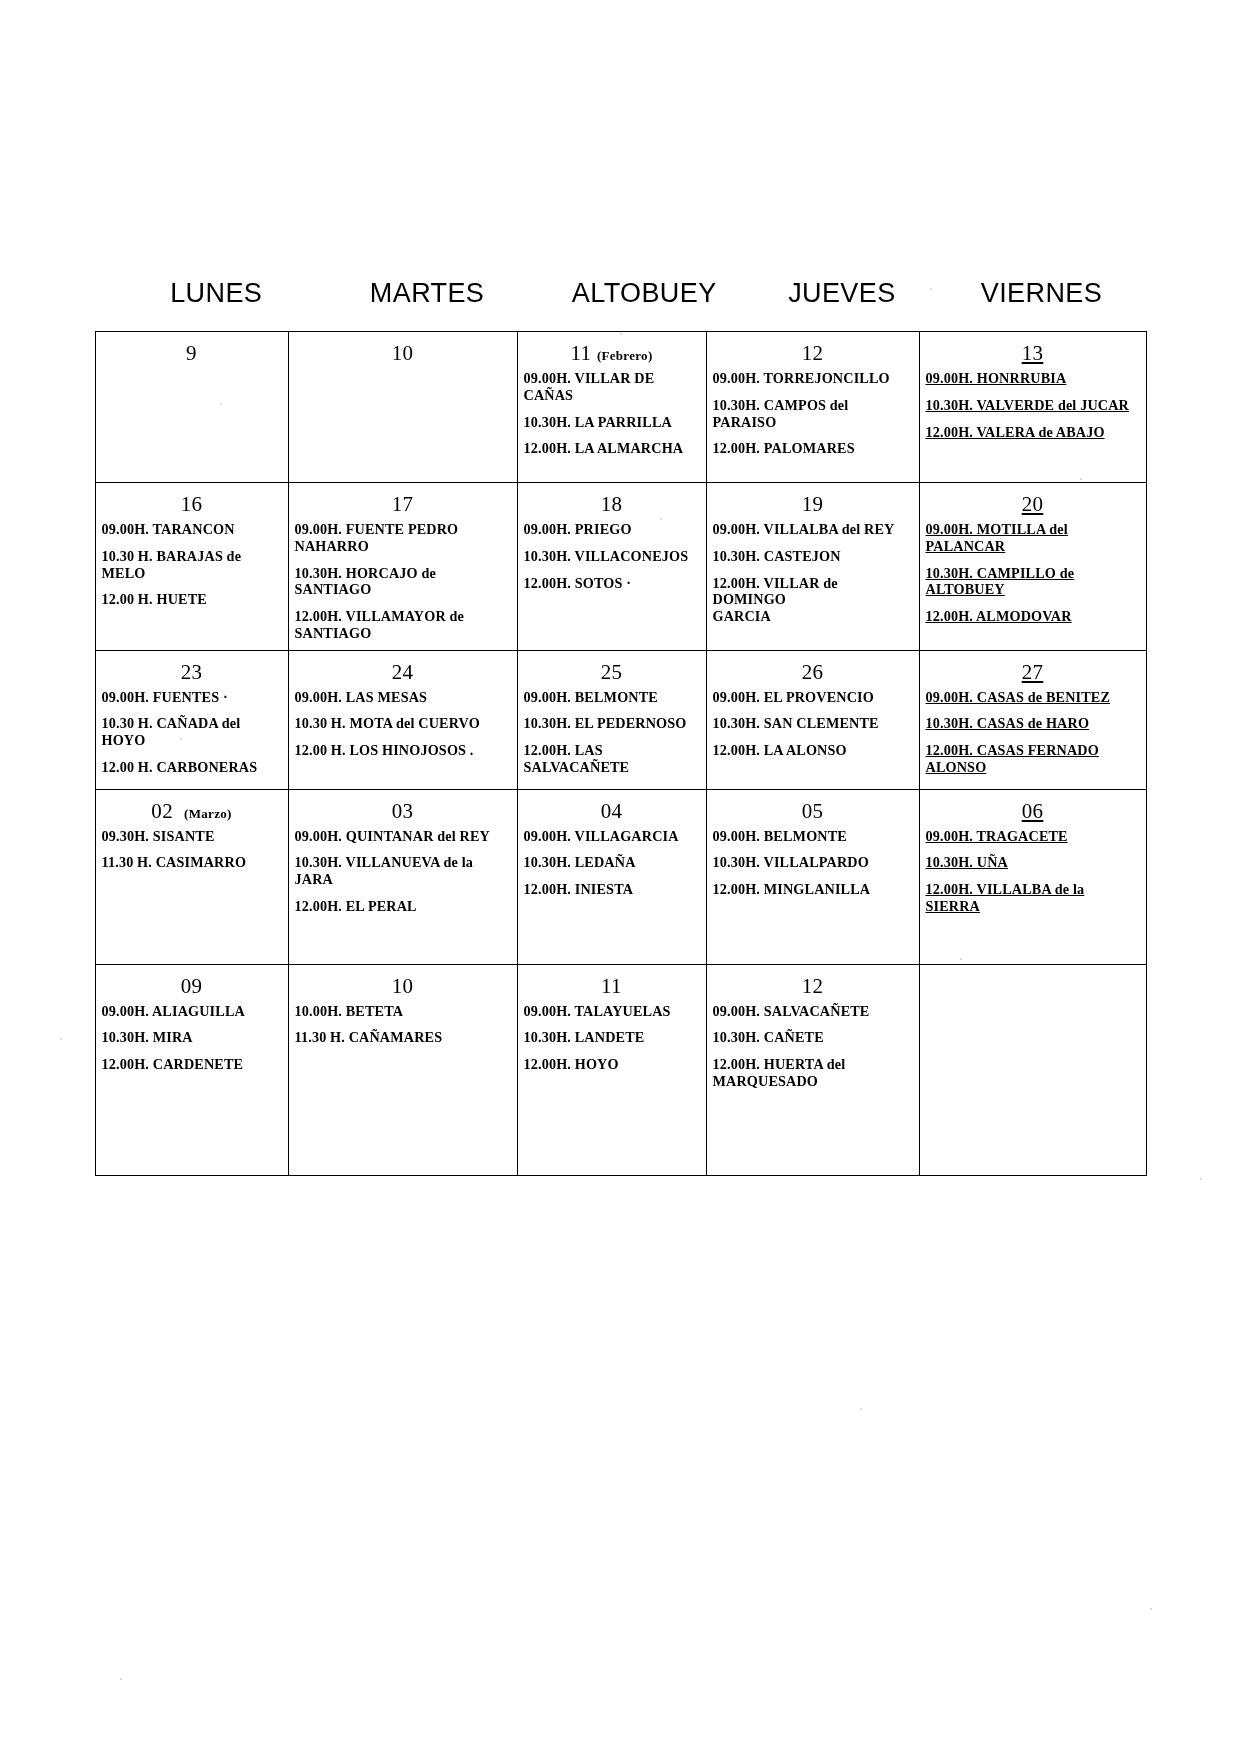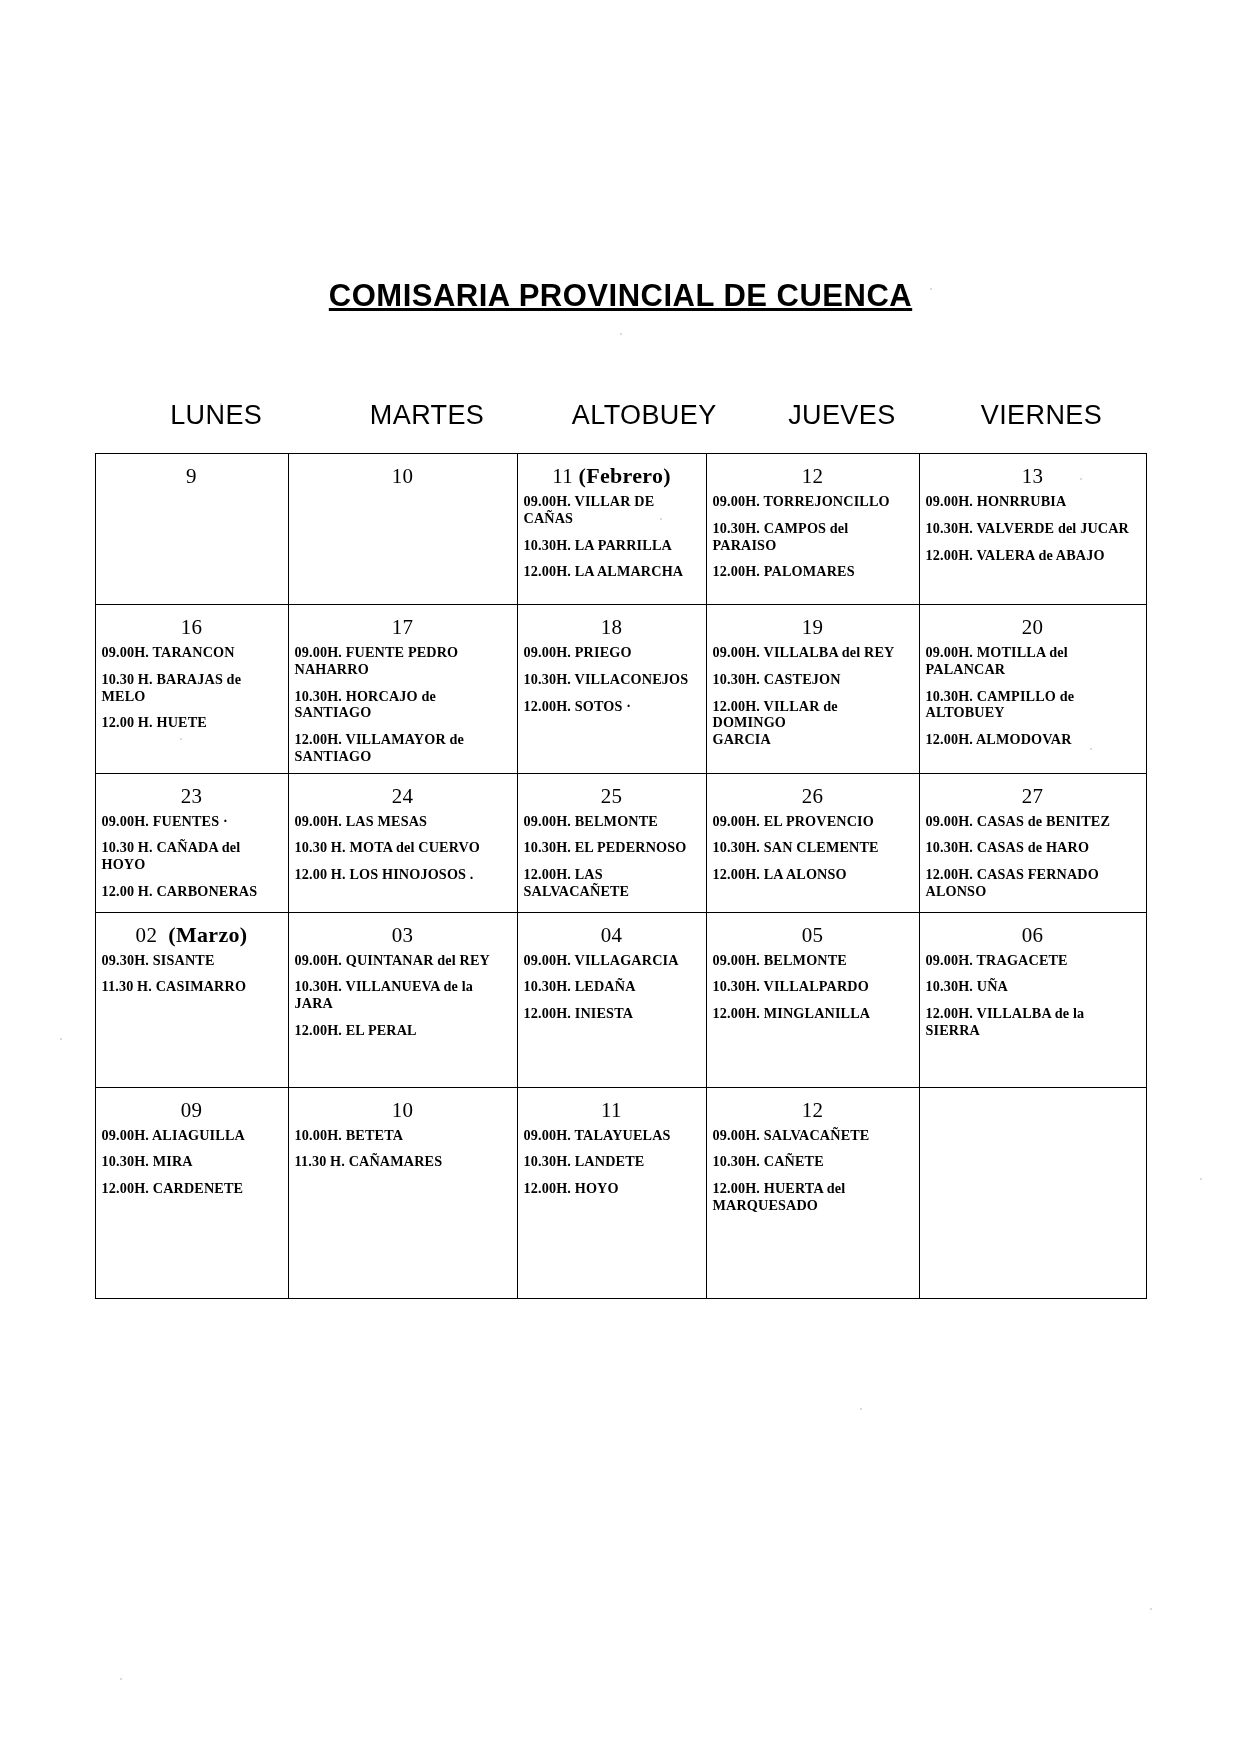--- a/index.html
+++ b/index.html
@@ -68,33 +68,33 @@
   }
   table.cal td {
     border: 1px solid #000000;
     vertical-align: top;
     padding: 0;
   }
   td.c0 { width: 192px; }
   td.c1 { width: 228px; }
   td.c2 { width: 188px; }
   td.c3 { width: 212px; }
-  td.c4 { width: 226px; }
+  td.c4 { width: 226px; text-decoration: underline; }
 
   .daynum {
     text-align: center;
     font-family: "Liberation Serif", serif;
     font-size: 21px;
     padding-top: 9px;
     padding-bottom: 4px;
     letter-spacing: 0.3px;
   }
   .daynum .mon {
     font-weight: bold;
-    font-size: 22px;
+    font-size: 13px;
   }
   .entries {
     padding: 0 5px 8px 6px;
   }
   .entry {
     font-family: "Liberation Serif", serif;
     font-size: 14.2px;
     font-weight: bold;
     letter-spacing: 0.15px;
     line-height: 1.18;
@@ -116,21 +116,20 @@
     width: 2px;
     height: 2px;
   }
 </style>
 </head>
 <body>
 
 <div class="page">
 
   <div class="title-block">
-    <div class="title-main">COMISARIA PROVINCIAL DE CUENCA</div>
   </div>
 
   <div class="weekdays">
     <div class="weekday wd0">LUNES</div>
     <div class="weekday wd1">MARTES</div>
     <div class="weekday wd2">ALTOBUEY</div>
     <div class="weekday wd3">JUEVES</div>
     <div class="weekday wd4">VIERNES</div>
   </div>
 

